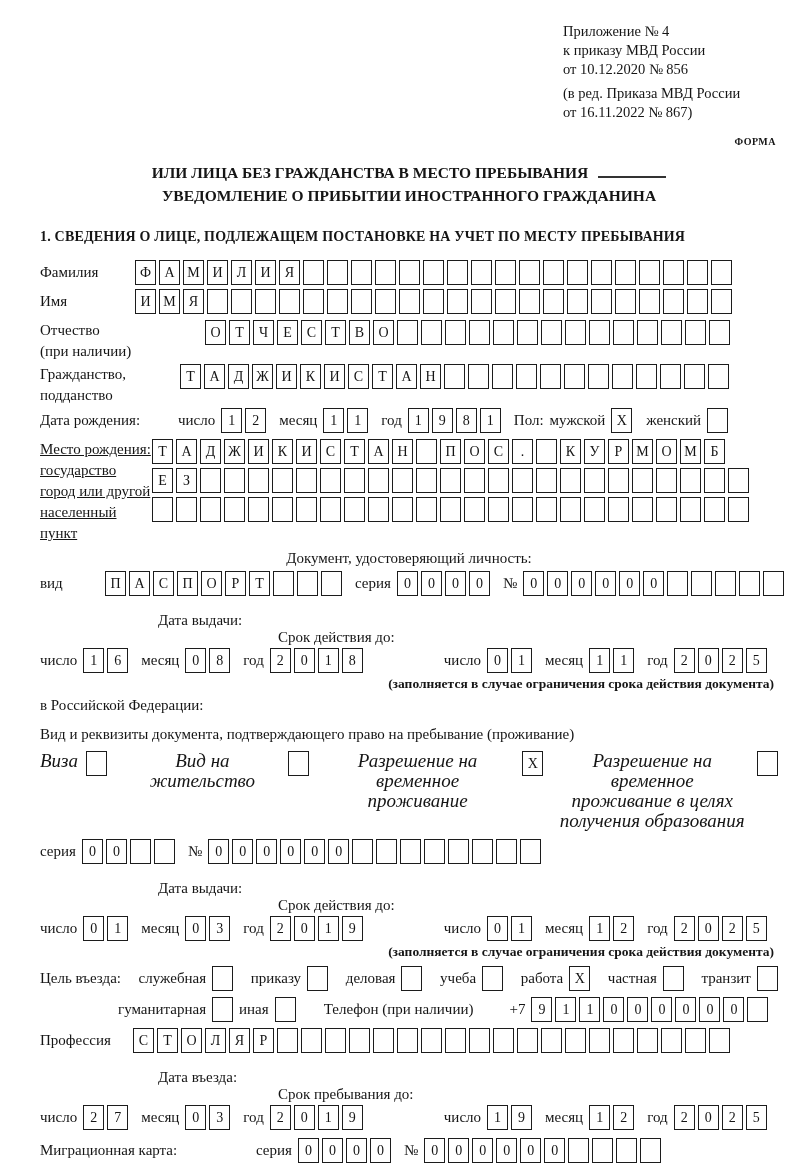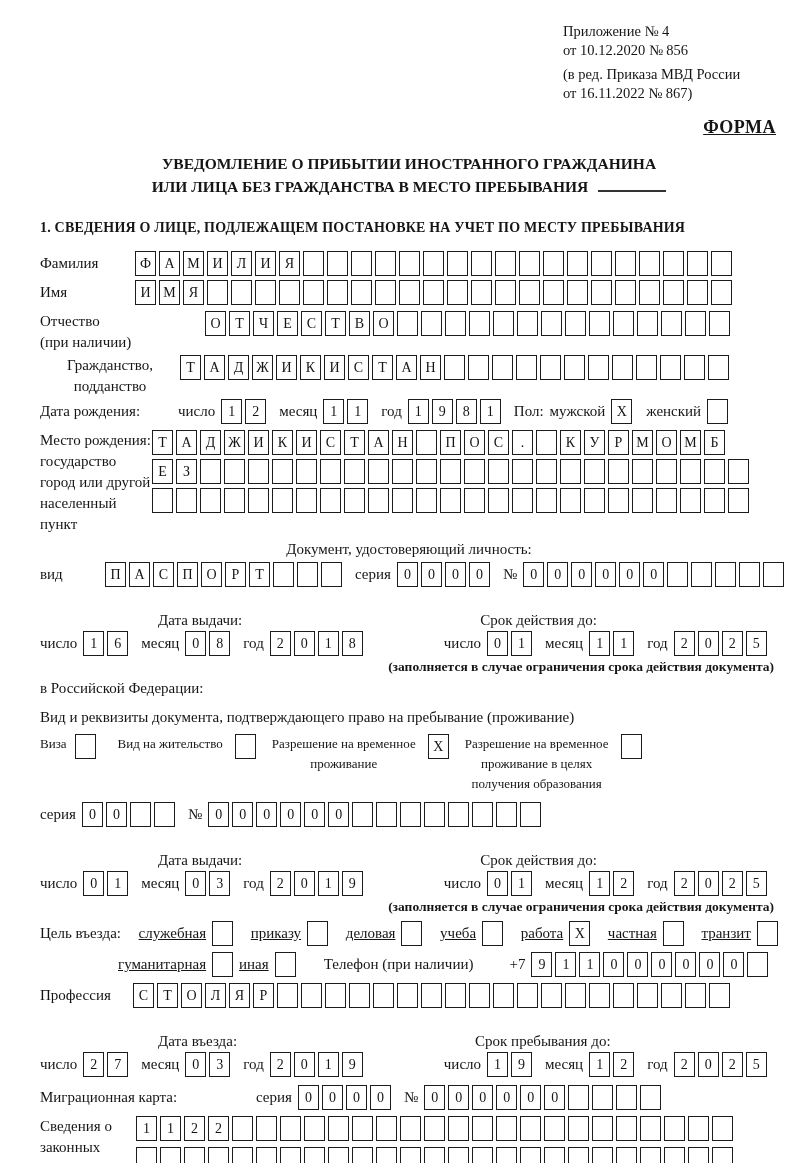--- a/index.html
+++ b/index.html
@@ -1,64 +1,65 @@
 <!DOCTYPE html>
 <html><head>
 <meta charset="utf-8">
 <style>
   html,body{margin:0;padding:0;background:#fff;}
   body{width:800px;height:1163px;overflow:hidden;font-family:"Liberation Serif","DejaVu Serif",serif;color:#151515;}
   .page{box-sizing:border-box;width:800px;height:1163px;padding:22px 22px 0 40px;}
   .appendix{margin-left:523px;font-size:14.5px;line-height:19px;}
   .appendix .gap{margin-top:5px;}
-  .forma{text-align:right;padding-right:2px;font-weight:bold;font-size:18px;margin-top:14px;letter-spacing:.5px;text-decoration:underline;}
+  .forma{text-align:right;padding-right:2px;font-weight:bold;font-size:10px;margin-top:14px;letter-spacing:.5px;}
   .title{text-align:center;font-weight:bold;font-size:15.5px;line-height:23px;margin-top:14px;}
   .blank{display:inline-block;width:68px;border-bottom:2px solid #333;height:14px;margin-left:10px;}
   .sech{font-weight:bold;font-size:14px;margin-top:22px;letter-spacing:.2px;}
   .frow{display:flex;align-items:center;flex-wrap:nowrap;}
   .frow.top{align-items:flex-start;}
   .lbl{font-size:15px;flex:none;line-height:21px;}
-  .w95{width:95px;} .w165{width:165px;} .w140{width:140px;text-align:center;} .w112{width:112px;} .w128{width:128px;}
+  .w95{width:95px;} .w165{width:165px;} .w140{width:140px;} .w112{width:112px;text-decoration:underline;} .w128{width:128px;}
   .w65{width:65px;} .w93{width:93px;} .w96{width:96px;} .w158{width:158px;}
   .cells{display:inline-flex;flex:none;}
   .cell,.cbox{box-sizing:content-box;width:19px;height:23px;border:1.6px solid #1c1c1c;margin-right:3px;
     display:inline-flex;align-items:center;justify-content:center;font-size:14px;flex:none;background:#fff;}
   .cbox{margin-right:0;}
   .dl{font-size:15px;flex:none;margin:0 6px 0 10px;}
   .dl.first{margin-left:0;}
   .mt14{margin-top:15px;} .mt6{margin-top:6px;} .mt4{margin-top:4px;} .mt8{margin-top:8px;} .mt2{margin-top:2px;}
   .colcells{display:flex;flex-direction:column;gap:4px;}
   .center-b{font-weight:normal;font-size:15px;text-align:center;margin-top:6px;}
-  .hdrs{display:flex;font-size:15px;margin-top:25px;}
+  .hdrs{display:flex;font-size:15px;margin-top:16px;flex-direction:column;}
   .hdrs .h1{margin-left:118px;} .hdrs .h2{margin-left:238px;}
   .note{font-size:13.5px;font-weight:bold;text-align:right;padding-right:4px;margin-top:3px;}
   .plain{font-size:15px;margin-top:7px;line-height:22px;}
   .ckgrp{display:inline-flex;align-items:flex-start;}
-  .ckgrp .txt{font-size:13px;line-height:20px;text-align:center;}
+  .ckgrp .txt{font-size:19px;line-height:20px;text-align:center;font-style:italic;}
   .spread{justify-content:space-between;}
   .optpair{display:inline-flex;align-items:center;}
-  .optpair .t{font-size:15px;margin-right:6px;text-decoration:underline;}
+  .optpair .t{font-size:15px;margin-right:6px;}
 </style>
 </head>
 <body>
 
 <div class="page">
 
   <div class="appendix">
     <div>Приложение № 4</div>
+    <div>к приказу МВД России</div>
     <div>от 10.12.2020 № 856</div>
     <div class="gap">(в ред. Приказа МВД России</div>
     <div>от 16.11.2022 № 867)</div>
   </div>
 
   <div class="forma">ФОРМА</div>
 
   <div class="title">
+    <div><span>ИЛИ ЛИЦА БЕЗ ГРАЖДАНСТВА В МЕСТО ПРЕБЫВАНИЯ</span><span class="blank"></span></div>
     <div>УВЕДОМЛЕНИЕ О ПРИБЫТИИ ИНОСТРАННОГО ГРАЖДАНИНА</div>
-    <div><span>ИЛИ ЛИЦА БЕЗ ГРАЖДАНСТВА В МЕСТО ПРЕБЫВАНИЯ</span><span class="blank"></span></div>
   </div>
 
   <div class="sech">1. СВЕДЕНИЯ О ЛИЦЕ, ПОДЛЕЖАЩЕМ ПОСТАНОВКЕ НА УЧЕТ ПО МЕСТУ ПРЕБЫВАНИЯ</div>
 
   <div class="frow mt14">
     <span class="lbl w95">Фамилия</span>
     <span class="cells">
         <span class="cell">Ф</span>
         <span class="cell">А</span>
         <span class="cell">М</span>

